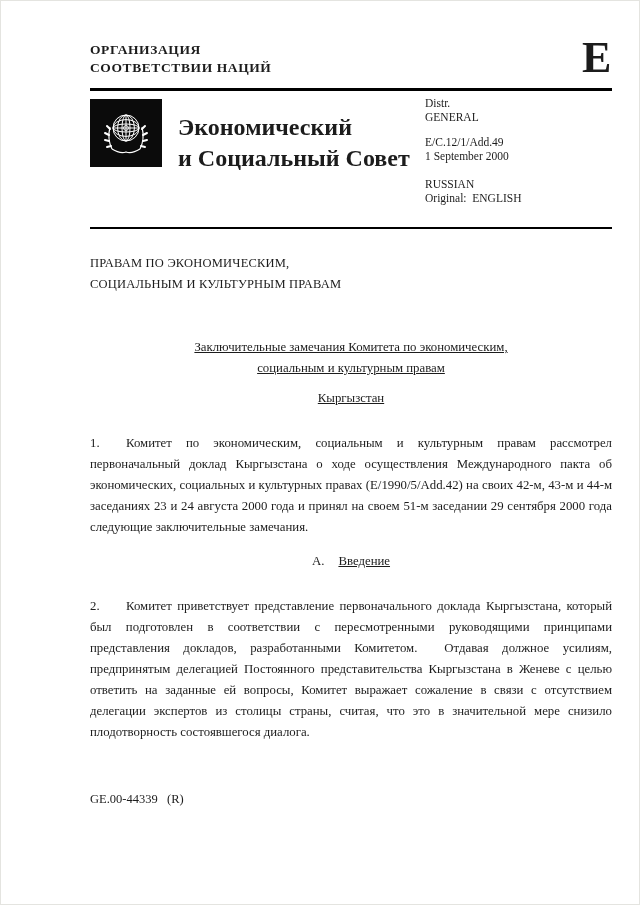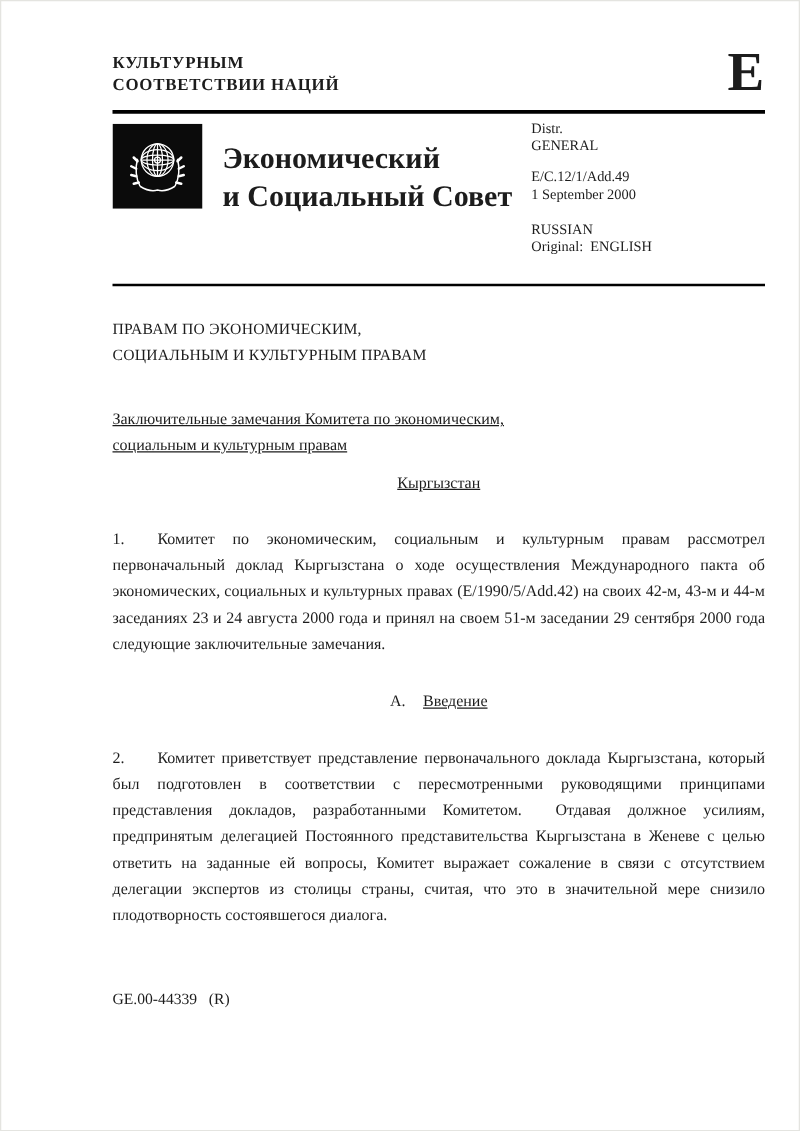--- a/index.html
+++ b/index.html
@@ -94,59 +94,59 @@
     top: 320px;
     width: 522px;
     font-size: 12.8px;
     line-height: 21px;
   }
   .doc-title {
     text-align: center;
     letter-spacing: 0.2px;
   }
   .subtitle {
-    margin-top: 5px;
-    text-align: left;
+    margin-top: 17px;
+    text-align: center;
   }
   .subtitle .u-line { text-decoration: underline; }
   .country {
     margin-top: 9px;
     text-align: center;
     text-decoration: underline;
   }
   .para {
     margin-top: 24px;
     text-align: justify;
   }
   .pnum {
     display: inline-block;
     min-width: 36px;
   }
   .section-heading {
-    margin-top: 25px;
+    margin-top: 13px;
     text-align: center;
   }
   .section-heading .sec-num { margin-right: 14px; }
   .section-heading .sec-title { text-decoration: underline; }
 
   
   .footer-ref {
     position: absolute;
     left: 90px;
     top: 792px;
     font-size: 12.5px;
   }
 </style>
 </head>
 <body>
 
 <div class="page">
 
   <div class="org-name">
-    <div>КУЛЬТУРНЫМ</div>
+    <div>ОРГАНИЗАЦИЯ</div>
     <div>СООТВЕТСТВИИ НАЦИЙ</div>
   </div>
 
   <div class="doc-letter">E</div>
 
   <div class="rule-top"></div>
 
   <div class="emblem">
     <svg width="72" height="68" viewBox="0 0 72 68" xmlns="http://www.w3.org/2000/svg">
       <rect width="72" height="68" fill="#0b0b0b"></rect>

